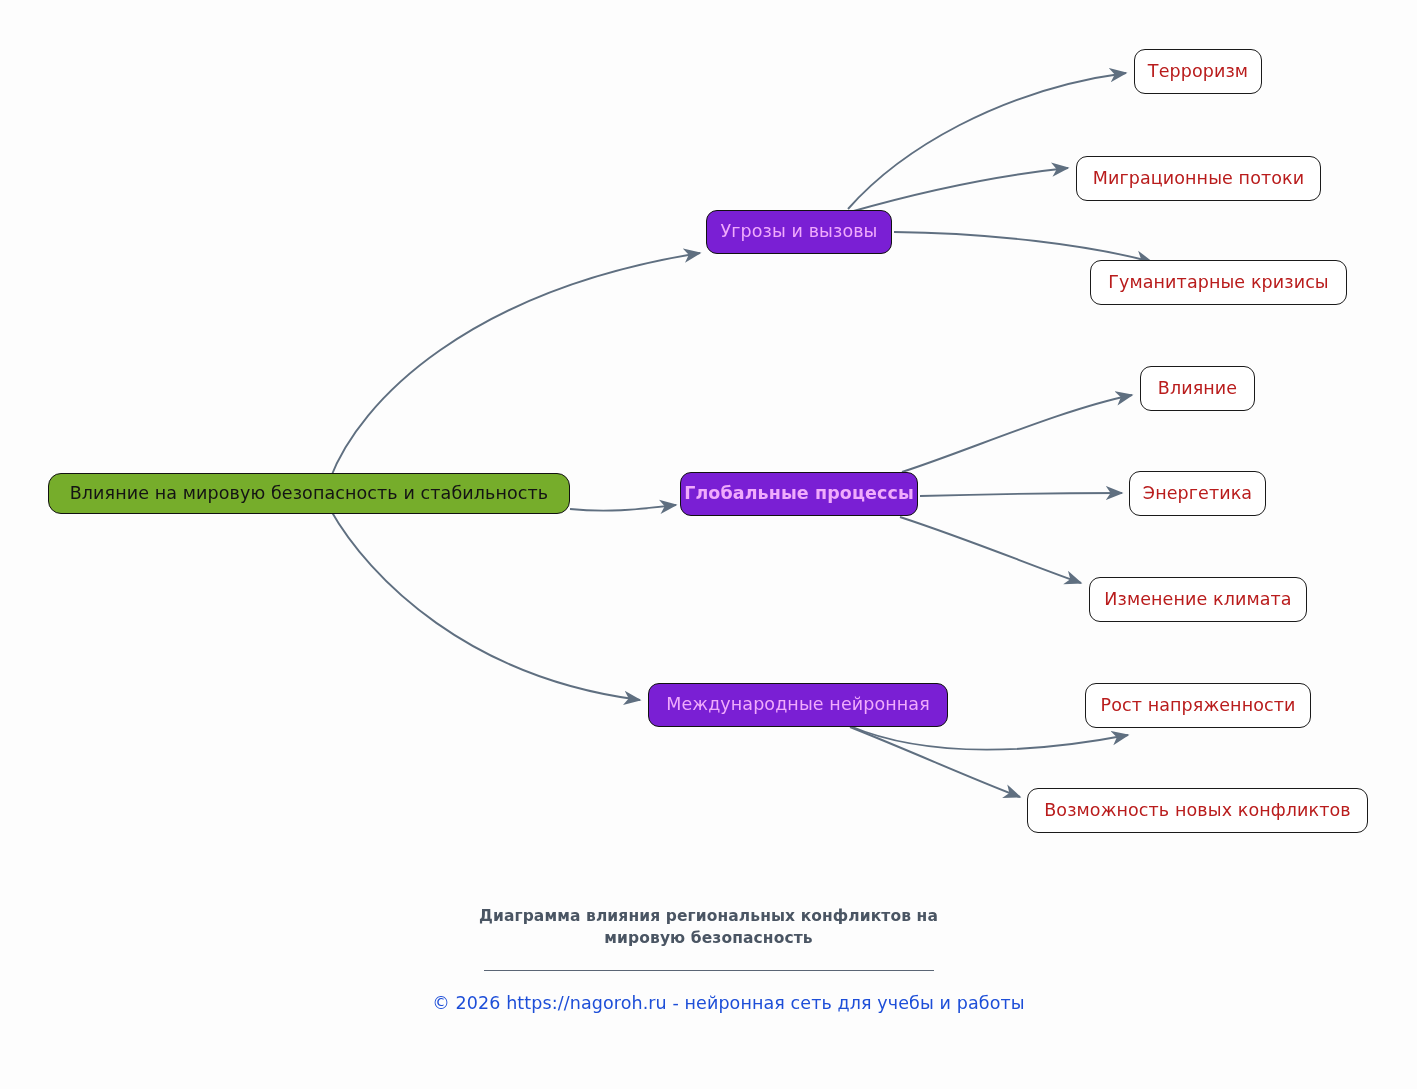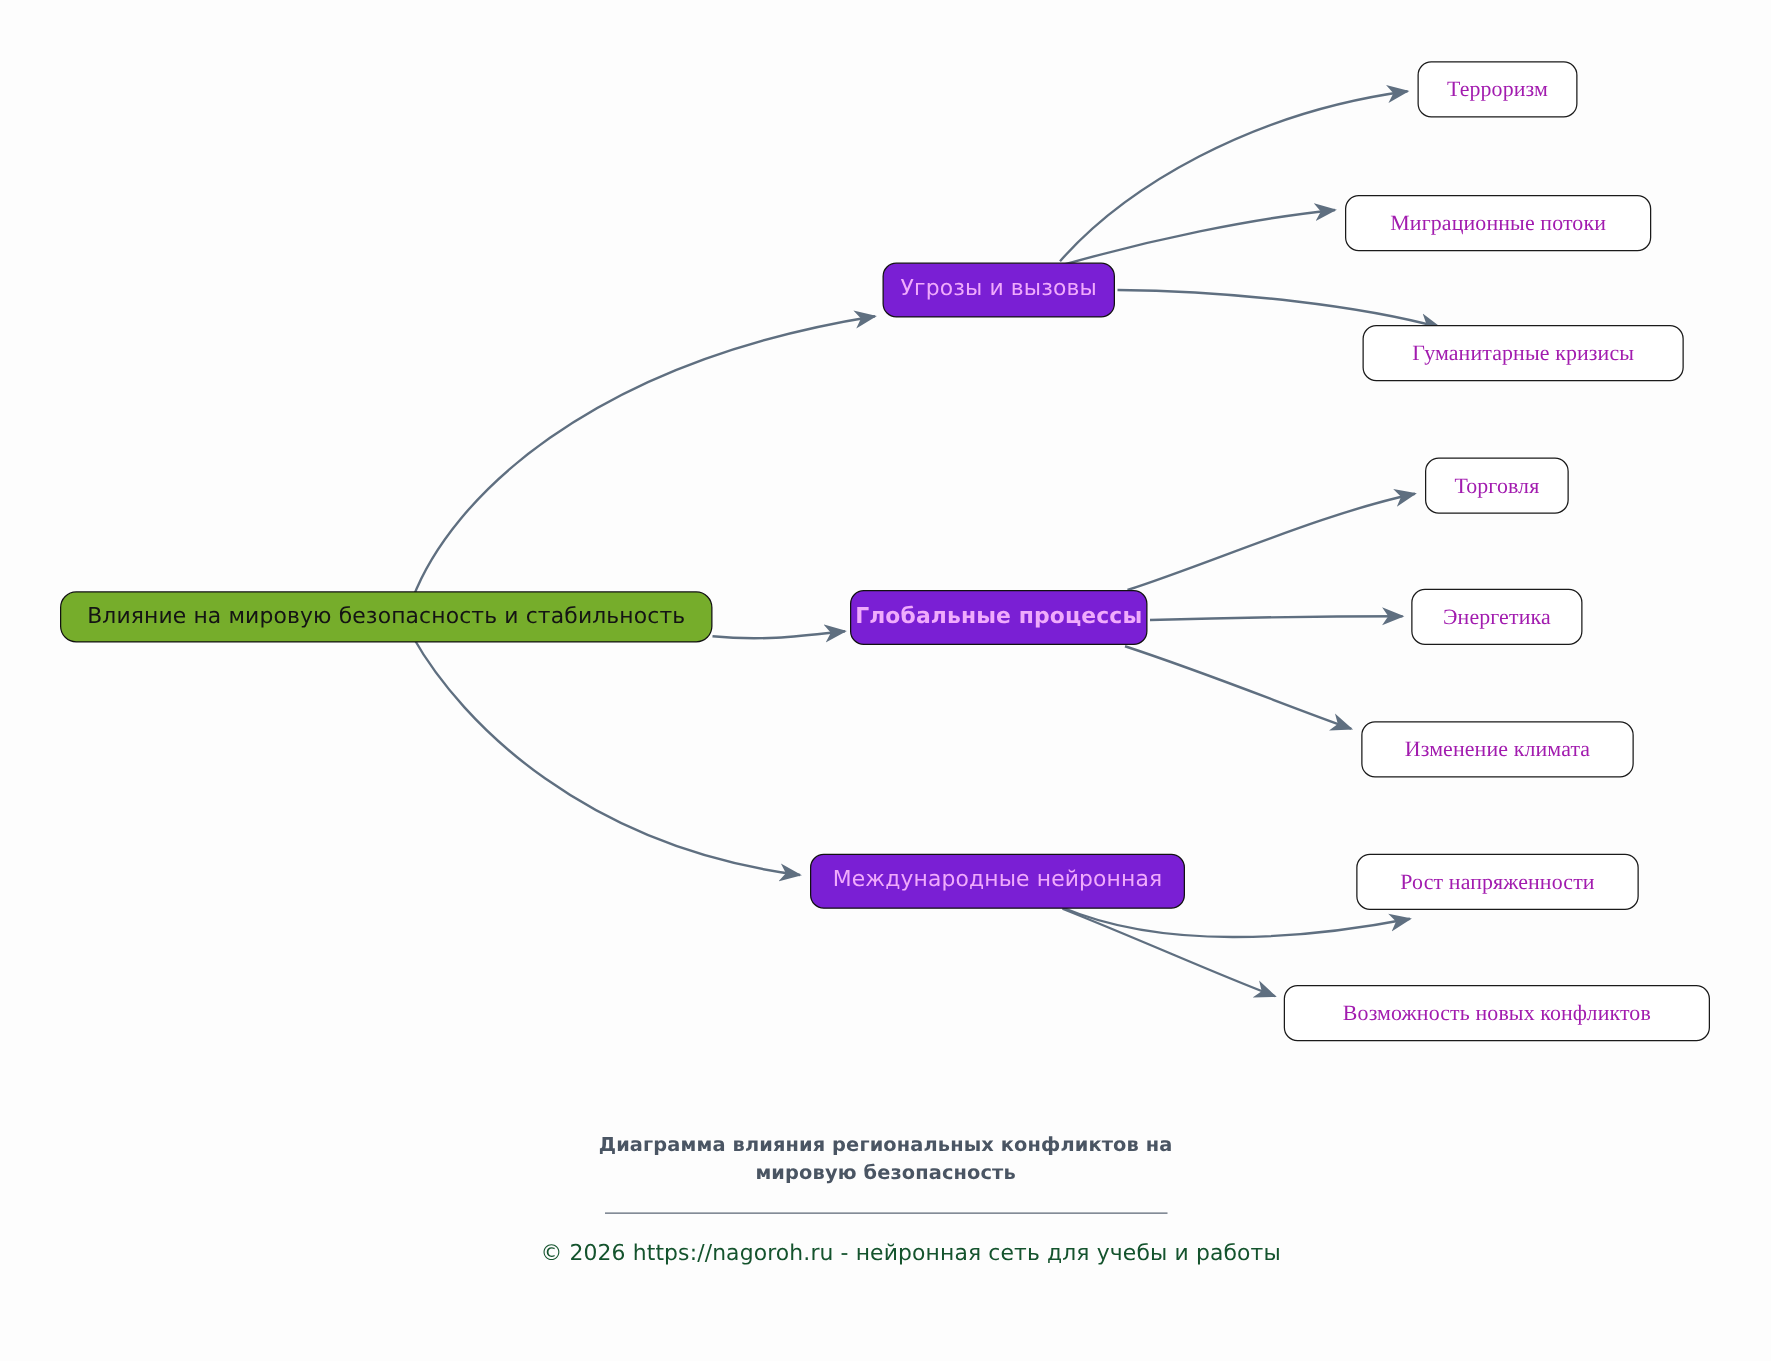--- a/index.html
+++ b/index.html
@@ -55,24 +55,23 @@
     border: 1.6px solid #111111;
     border-radius: 11px;
     color: #f0abfc;
     font-size: 17.5px;
     letter-spacing: 0.1px;
   }
   .node-leaf {
     background: #ffffff;
     border: 1.7px solid #1a1a1a;
     border-radius: 11px;
-    color: #a21caf;
+    color: #b91c1c;
     font-size: 17.5px;
     letter-spacing: 0.1px;
-    font-family: Liberation Serif, serif;
   }
   #footer {
     position: absolute;
     left: 0;
     top: 905px;
     width: 1417px;
     text-align: center;
   }
   .caption {
     font-family: "DejaVu Sans", sans-serif;
@@ -88,21 +87,21 @@
   .divider {
     width: 450px;
     height: 0;
     margin: 21px auto 0 auto;
     border-top: 1.6px solid #5b6675;
   }
   .credit {
     margin-top: 22px;
     font-family: "DejaVu Sans", sans-serif;
     font-size: 17.5px;
-    color: #14532d;
+    color: #1d4ed8;
     letter-spacing: 0.1px;
     padding-left: 40px;
   }
 </style>
 </head>
 <body style="background: rgb(253, 253, 253);">
 
 <div id="canvas">
 
   <svg id="edge-layer" viewBox="0 0 1417 1089">
@@ -139,21 +138,21 @@
       <div class="node node-leaf" style="left: 1076px; top: 156px; width: 245px; height: 45px;">
         <span class="node-label">Миграционные потоки</span>
       </div>
       <div class="node node-leaf" style="left: 1070px; top: 260px; width: 257px; height: 45px; margin-left: 20px;">
         <span class="node-label">Гуманитарные кризисы</span>
       </div>
       <div class="node node-branch" style="left: 680px; top: 472px; width: 238px; height: 44px; font-weight: bold;">
         <span class="node-label">Глобальные процессы</span>
       </div>
       <div class="node node-leaf" style="left: 1140px; top: 366px; width: 115px; height: 45px;">
-        <span class="node-label">Торговля</span>
+        <span class="node-label">Влияние</span>
       </div>
       <div class="node node-leaf" style="left: 1129px; top: 471px; width: 137px; height: 45px;">
         <span class="node-label">Энергетика</span>
       </div>
       <div class="node node-leaf" style="left: 1089px; top: 577px; width: 218px; height: 45px;">
         <span class="node-label">Изменение климата</span>
       </div>
       <div class="node node-branch" style="left: 648px; top: 683px; width: 300px; height: 44px;">
         <span class="node-label">Международные нейронная</span>
       </div>

